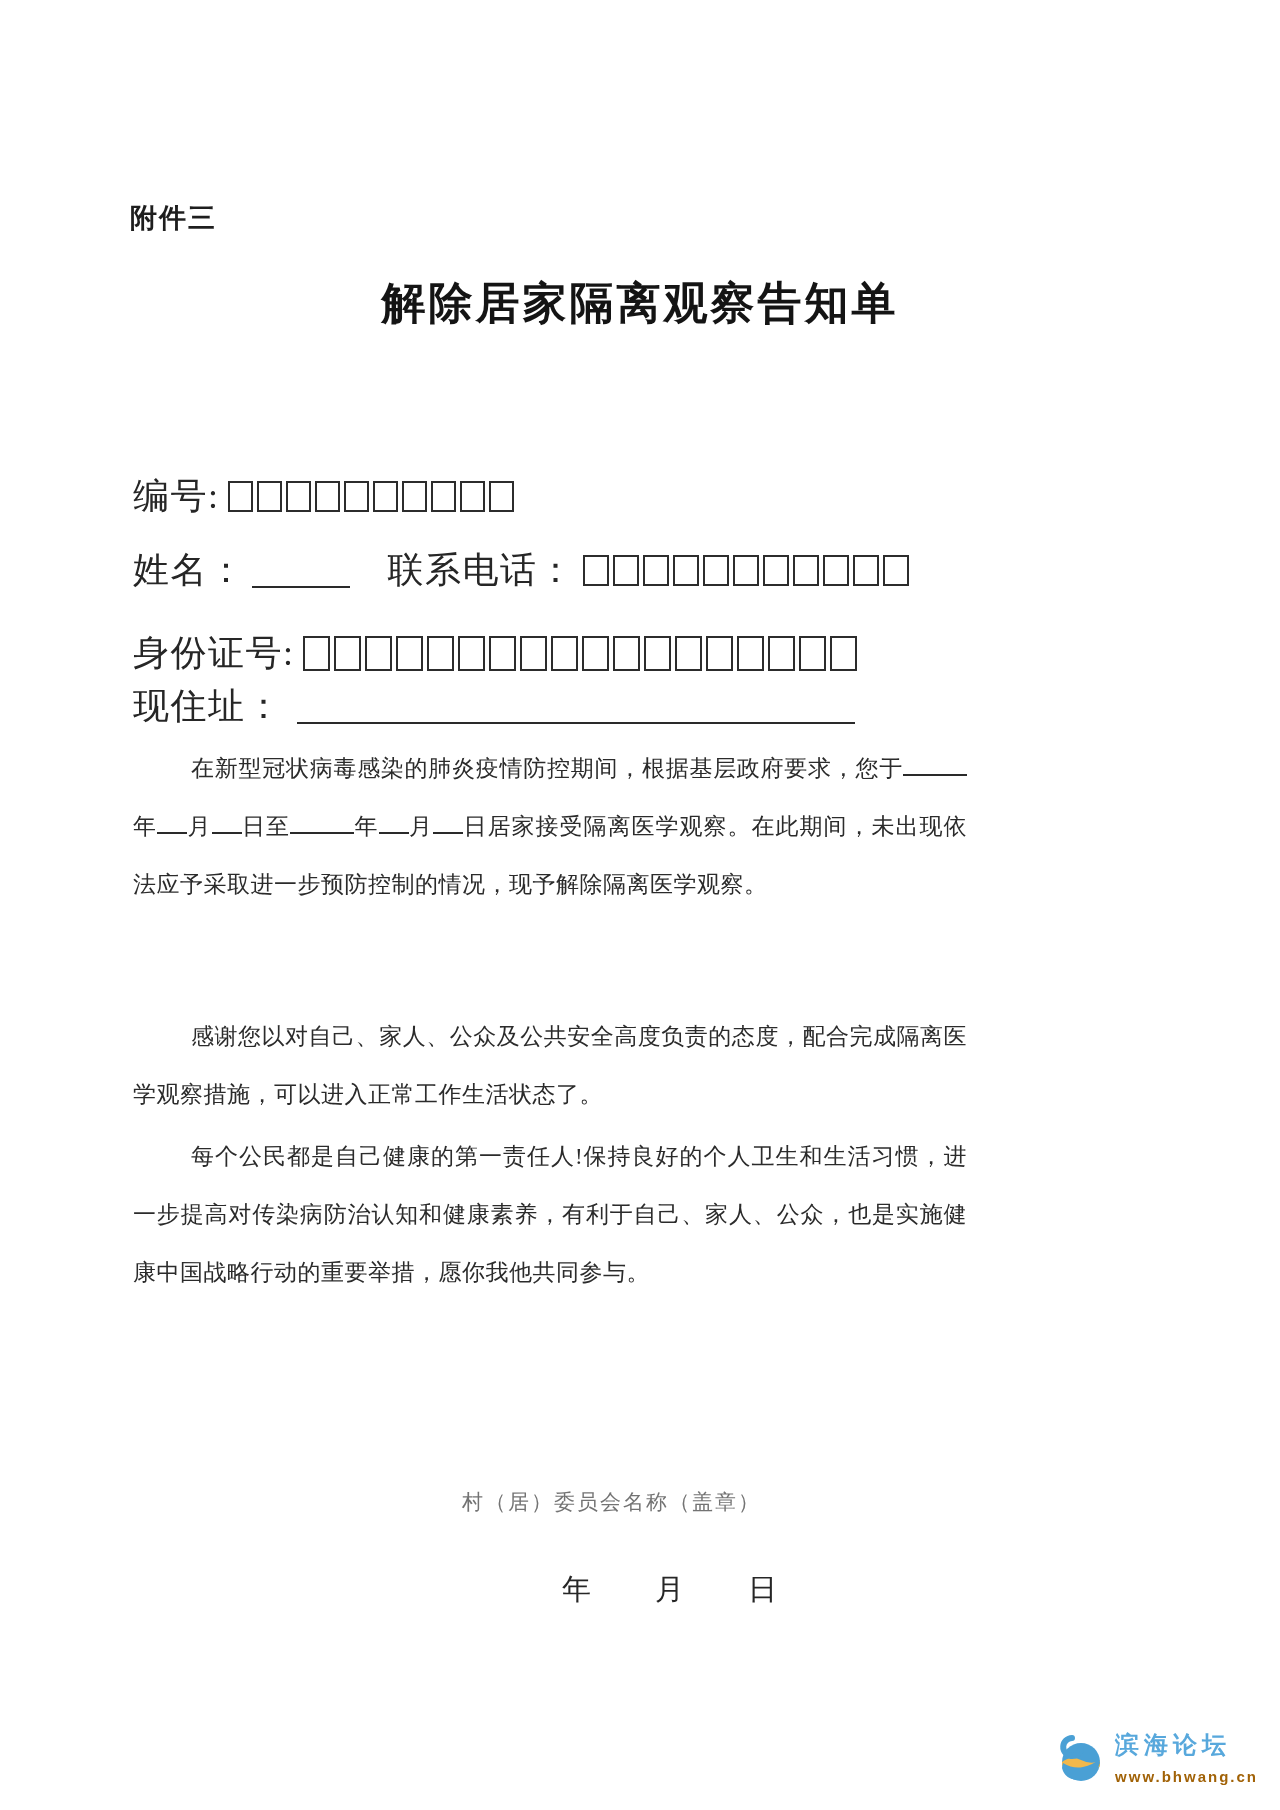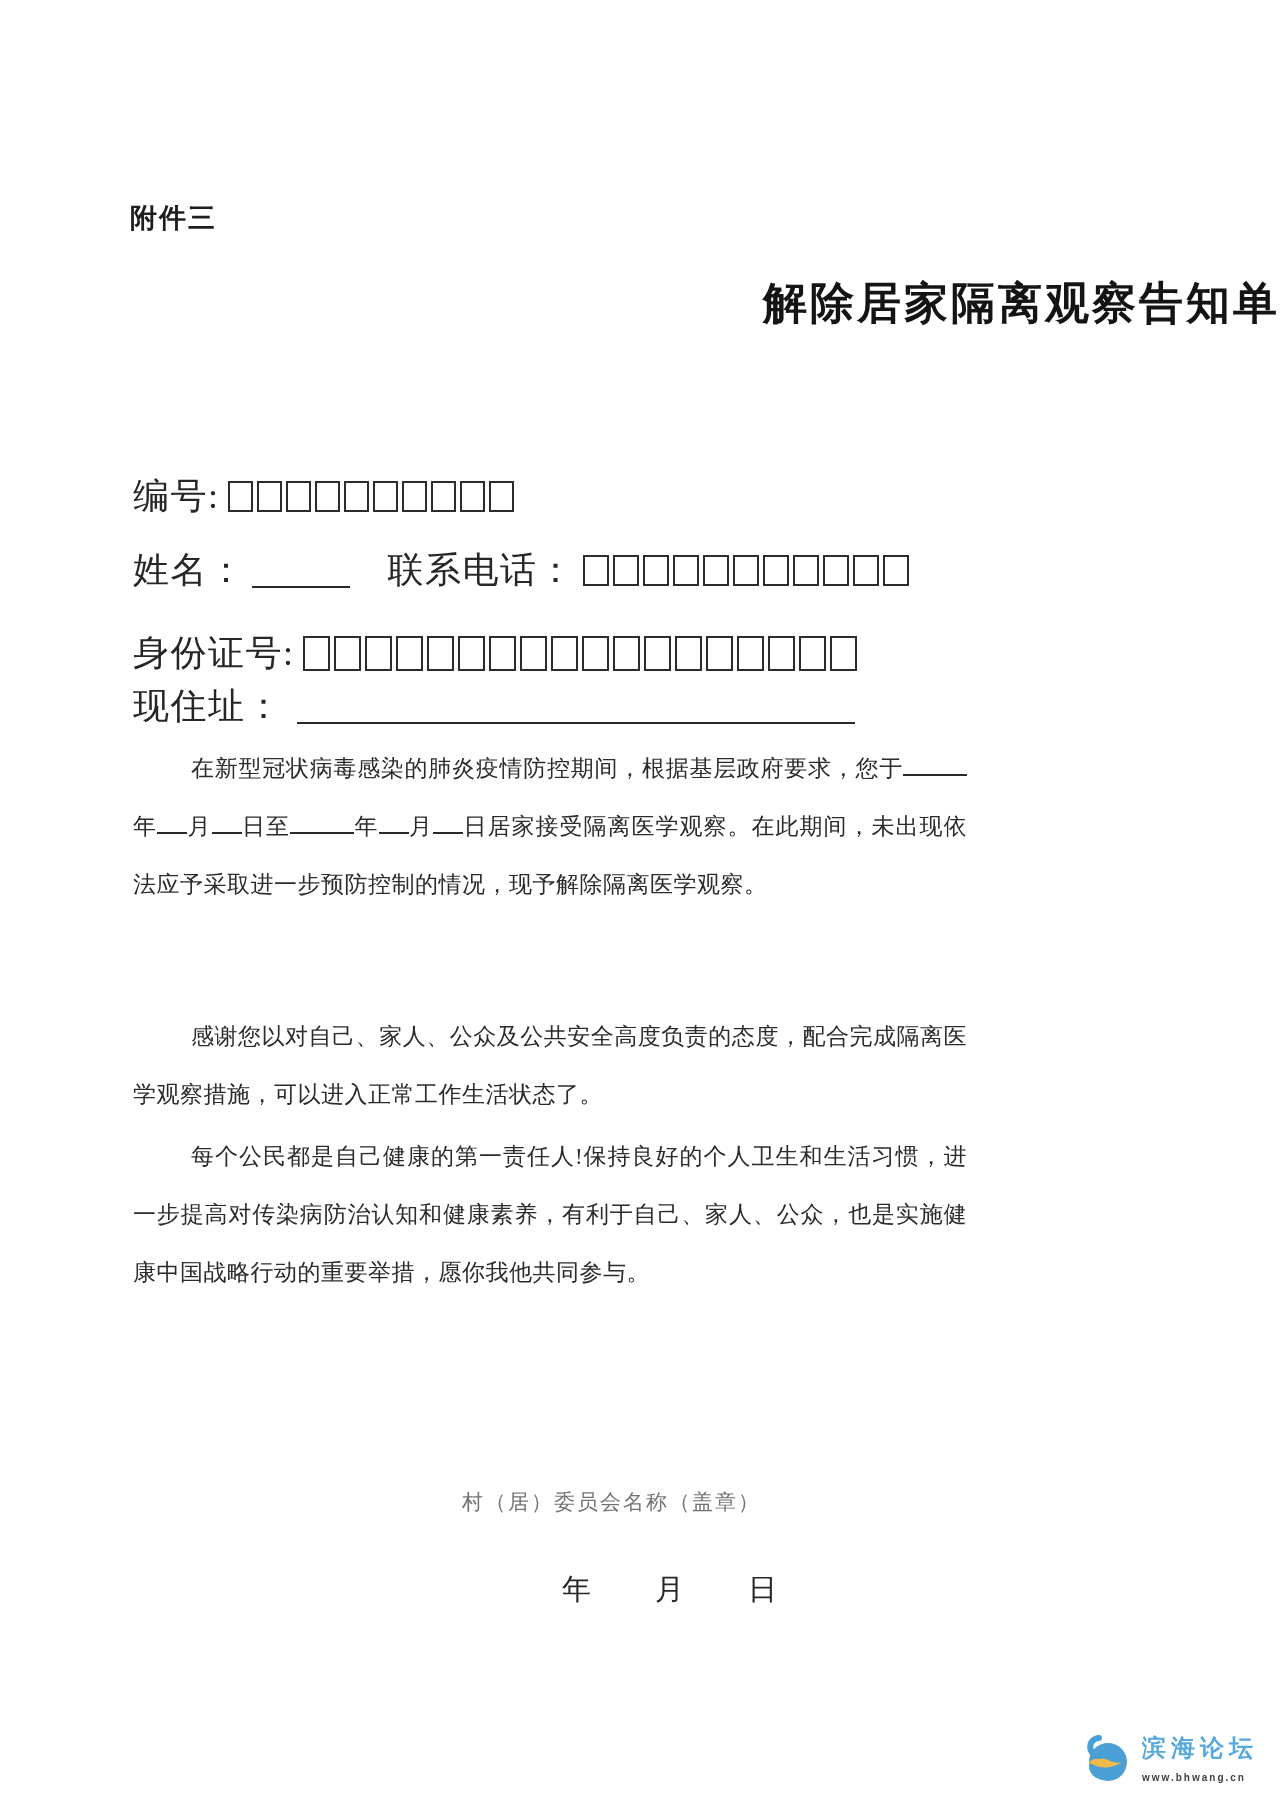--- a/index.html
+++ b/index.html
@@ -11,21 +11,21 @@
     color:#262626;
     overflow:hidden;
   }
   .attachment {
     position:absolute; left:130px; top:200px;
     font-family:"Liberation Sans", sans-serif;
     font-size:27px; font-weight:700; color:#1e1e1e; letter-spacing:2px;
   }
   .doc-title {
     position:absolute; left:0; right:0; top:274px;
-    text-align:right;
+    text-align:center;
     font-size:44px; font-weight:800; color:#141414; letter-spacing:3px;
   }
   .form-row {
     position:absolute; left:133px;
     display:flex; align-items:center;
     font-size:36px; color:#262626; letter-spacing:1.5px;
     white-space:nowrap;
   }
   .row-serial  { top:472px; }
   .row-name    { top:546px;text-align:right; }
@@ -73,21 +73,21 @@
     position:absolute; right:22px; bottom:22px;
     display:flex; align-items:center; gap:10px;
   }
   .wm-text { display:flex; flex-direction:column; line-height:1.1; }
   .wm-name {
     font-family:"Liberation Sans", sans-serif;
     font-size:24px; font-weight:700; letter-spacing:5px; color:#58a8dc;
   }
   .wm-url {
     font-family:"Liberation Sans", sans-serif;
-    font-size:10px; font-weight:700; letter-spacing:2px; color:#404040;
+    font-size:15px; font-weight:700; letter-spacing:2px; color:#a16207;
     margin-top:11px;
   }
 </style>
 </head>
 <body>
 
 <div class="attachment">附件三</div>
 
 <h1 class="doc-title">解除居家隔离观察告知单</h1>
 

